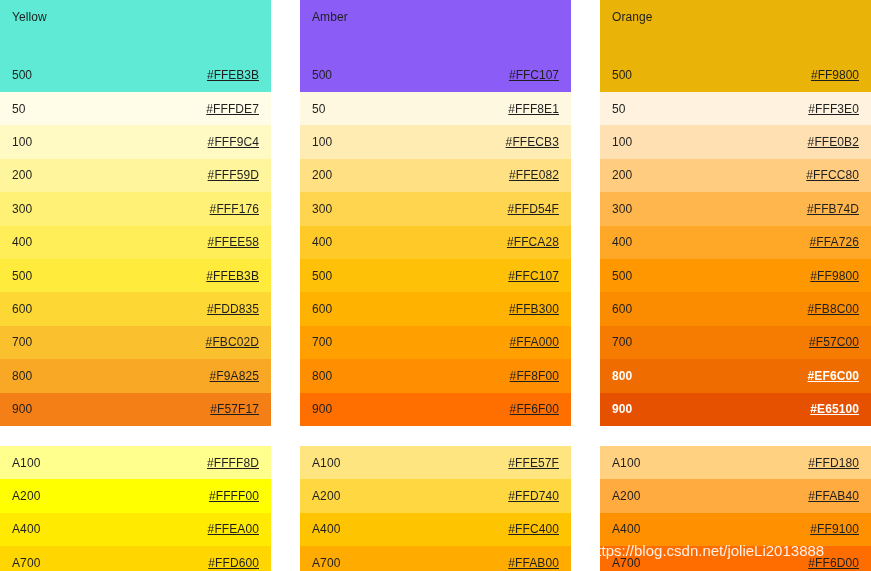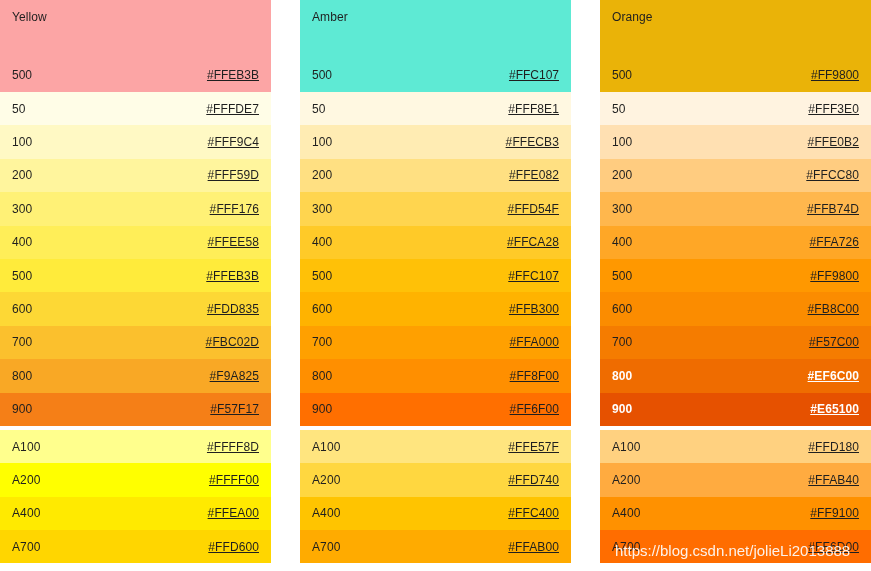--- a/index.html
+++ b/index.html
@@ -67,48 +67,48 @@
     flex: 0 0 33.4px;
     display: flex;
     align-items: center;
     justify-content: space-between;
     padding: 0 12px 0 12px;
     font-size: 12px;
     line-height: 14px;
     letter-spacing: 0.1px;
   }
   .shade-row.accent-first {
-    margin-top: 4px;
+    margin-top: 20px;
   }
   .shade-name { white-space: nowrap; }
   .shade-hex  { white-space: nowrap; text-decoration: underline; }
 
   .dark-ink  { color: #1f1f1f; }
   .light-ink { color: #ffffff; font-weight: bold; }
 
   
   .watermark {
     position: absolute;
-    left: 615px;
+    left: 589px;
     top: 541px;
     font-size: 15px;
     line-height: 20px;
     color: #fdfdfd;
     opacity: 0.92;
     white-space: nowrap;
     pointer-events: none;
     font-family: "Liberation Sans", sans-serif;
   }
 </style>
 </head>
 <body>
 
 <div class="palette-board">
     <div class="palette-column col-0">
-      <div class="palette-header" style="background: #fca5a5; padding-left: 8px;">
+      <div class="palette-header" style="background: #5eead4; padding-left: 8px;">
         <div class="palette-name dark-ink">Yellow</div>
         <div class="palette-header-row dark-ink">
           <span class="shade-name">500</span>
           <span class="shade-hex">#FFEB3B</span>
         </div>
       </div>
       <div class="shade-row dark-ink" style="background: rgb(255, 253, 231);">
         <span class="shade-name">50</span>
         <span class="shade-hex">#FFFDE7</span>
       </div>
@@ -159,21 +159,21 @@
       <div class="shade-row dark-ink" style="background: rgb(255, 234, 0);">
         <span class="shade-name">A400</span>
         <span class="shade-hex">#FFEA00</span>
       </div>
       <div class="shade-row dark-ink" style="background: rgb(255, 214, 0);">
         <span class="shade-name">A700</span>
         <span class="shade-hex">#FFD600</span>
       </div>
     </div>
     <div class="palette-column col-1">
-      <div class="palette-header" style="background: #5eead4;">
+      <div class="palette-header" style="background: #8b5cf6;">
         <div class="palette-name dark-ink">Amber</div>
         <div class="palette-header-row dark-ink">
           <span class="shade-name">500</span>
           <span class="shade-hex">#FFC107</span>
         </div>
       </div>
       <div class="shade-row dark-ink" style="background: rgb(255, 248, 225);">
         <span class="shade-name">50</span>
         <span class="shade-hex">#FFF8E1</span>
       </div>

